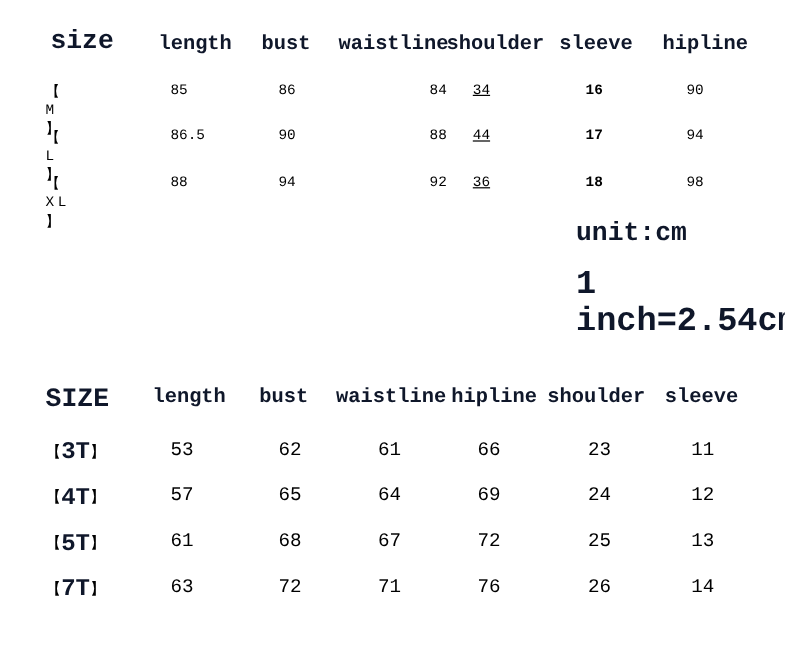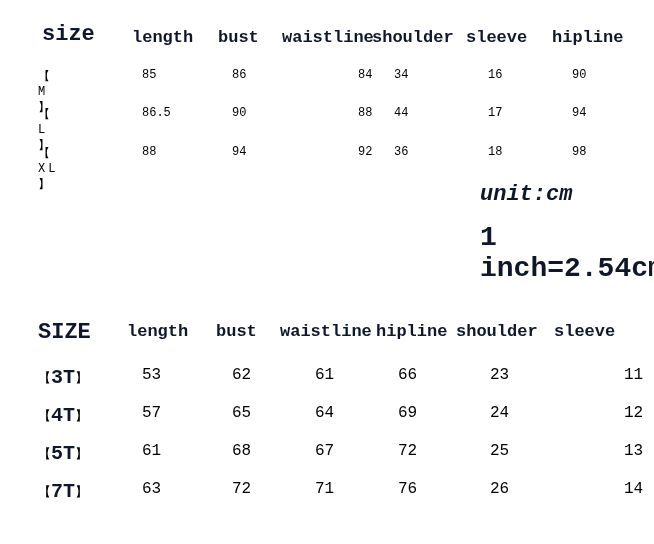--- a/index.html
+++ b/index.html
@@ -25,25 +25,25 @@
 
   .t1-row { position: absolute; font-size: 12px; }
   .t1-r1 { top: 68px; }
   .t1-r2 { top: 106px; }
   .t1-r3 { top: 145px; }
 
   .t1-sizecell { position: absolute; left: 38px; font-size: 12px; letter-spacing: 3px; }
   .t1-c1 { position: absolute; left: 142px; }
   .t1-c2 { position: absolute; left: 232px; }
   .t1-c3 { position: absolute; left: 310px; margin-left: 48px; }
-  .t1-c4 { position: absolute; left: 394px; }
-  .t1-c5 { position: absolute; left: 488px; }
+  .t1-c4 { position: absolute; left: 394px; text-decoration: underline; }
+  .t1-c5 { position: absolute; left: 488px; font-weight: bold; }
   .t1-c6 { position: absolute; left: 572px; }
 
-  .unit1 { position: absolute; top: 182px; left: 480px; font-size: 22px; font-weight: bold; font-style: italic; }
+  .unit1 { position: absolute; top: 182px; left: 480px; font-size: 22px; font-weight: bold; }
   .unit2 { position: absolute; top: 222px; left: 480px; font-size: 28px; font-weight: bold; }
 
   
   .t2-header { position: absolute; top: 322px; font-weight: bold; font-size: 17px; }
   .t2-size-h { left: 38px; font-size: 22px; top: 320px; }
   .t2-col1 { left: 127px; }
   .t2-col2 { left: 216px; }
   .t2-col3 { left: 280px; }
   .t2-col4 { left: 376px; }
   .t2-col5 { left: 456px; }
@@ -56,21 +56,21 @@
   .t2-r4 { top: 480px; }
 
   .t2-sizecell { position: absolute; left: 38px; font-size: 20px; font-weight: bold; }
   .t2-bracket { color: #000; font-size: 13px; font-weight: normal; vertical-align: middle; }
   .t2-val { font-size: 16px; }
   .t2-c1 { position: absolute; left: 142px; }
   .t2-c2 { position: absolute; left: 232px; }
   .t2-c3 { position: absolute; left: 315px; }
   .t2-c4 { position: absolute; left: 398px; }
   .t2-c5 { position: absolute; left: 490px; }
-  .t2-c6 { position: absolute; left: 576px; margin-left: 48px; }
+  .t2-c6 { position: absolute; left: 576px; }
 </style>
 </head>
 <body>
 
 <div class="t1-header t1-size-h red">size</div>
 <div class="t1-header t1-col1 red">length</div>
 <div class="t1-header t1-col2 red">bust</div>
 <div class="t1-header t1-col3 red">waistline</div>
 <div class="t1-header t1-col4 red">shoulder</div>
 <div class="t1-header t1-col5 red">sleeve</div>

